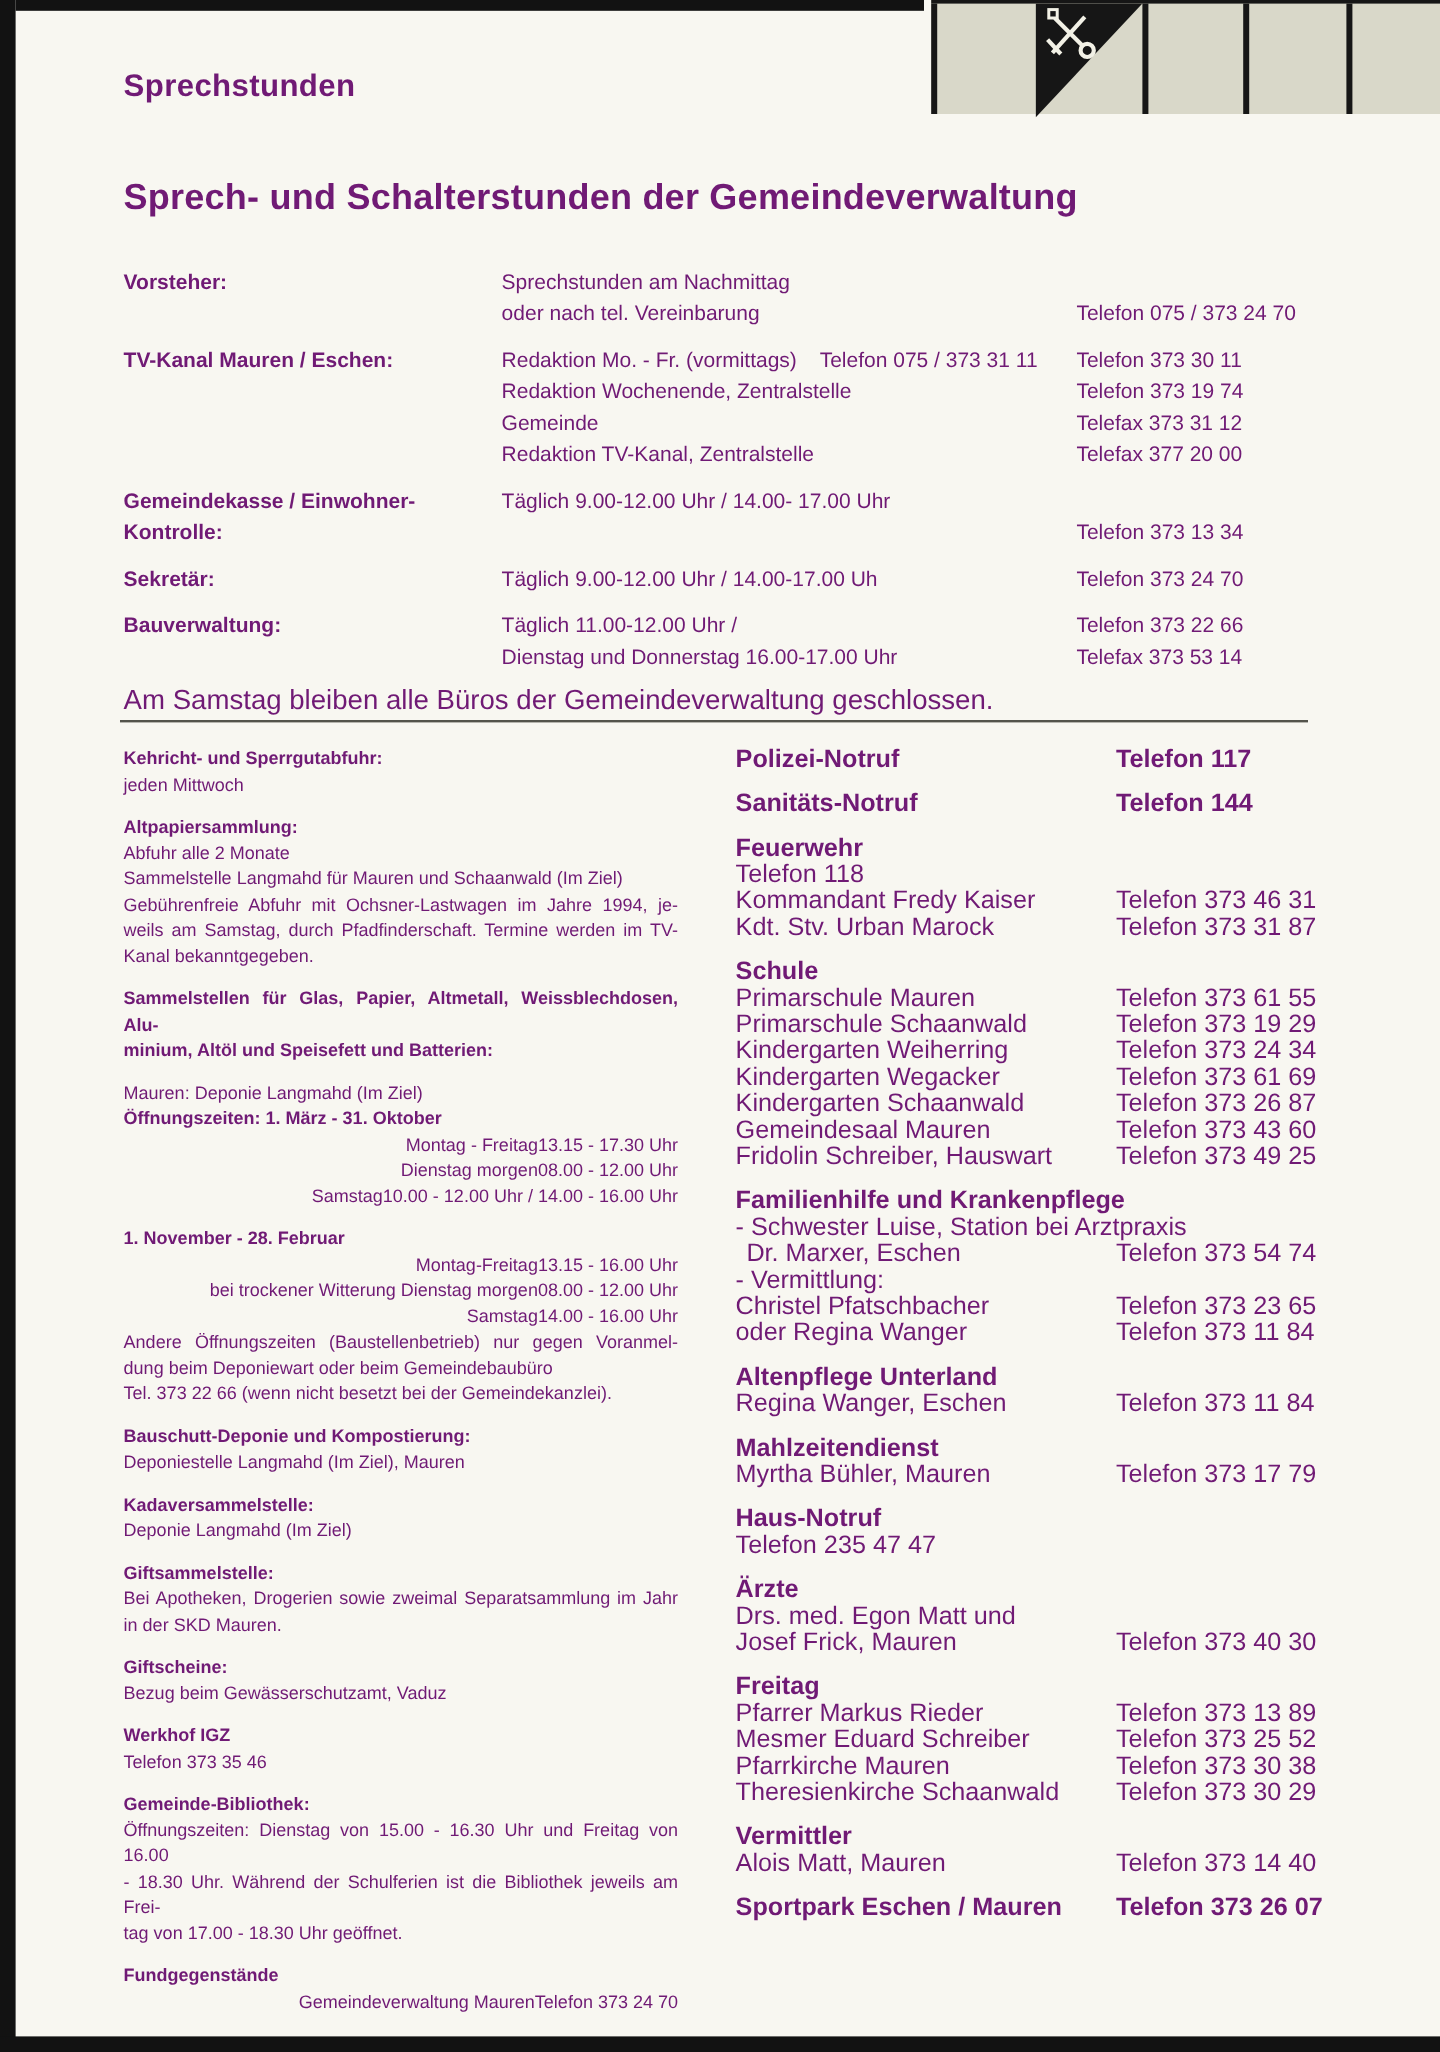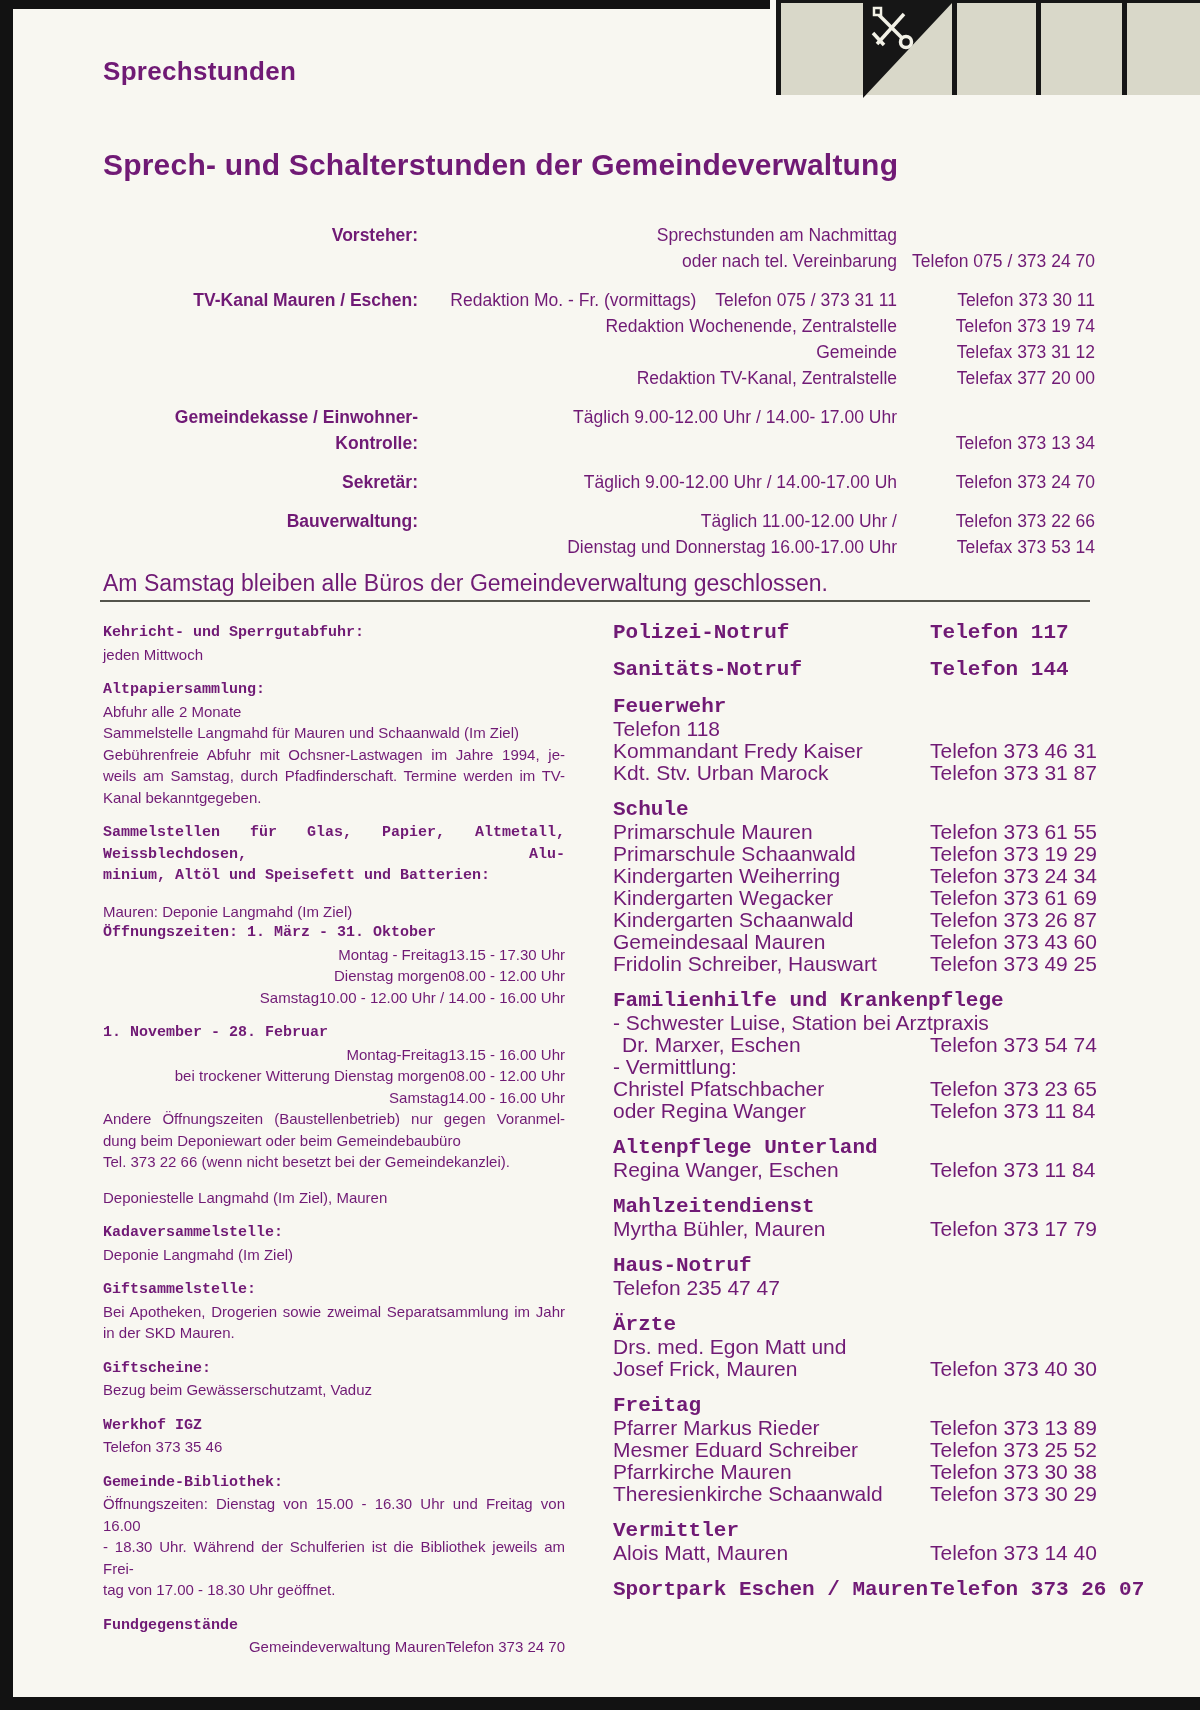--- a/index.html
+++ b/index.html
@@ -17,33 +17,33 @@
   
   .band { position:absolute; left:776px; top:0; width:424px; height:95px; background:#d9d8c9; border-top:3px solid #161616; }
   .band .vline { position:absolute; top:0; width:5px; height:100%; background:#161616; }
   .band .tri { position:absolute; left:87px; top:0; width:89px; height:95px; }
   
   .kicker { position:absolute; left:103px; top:56px; font-size:26px; font-weight:bold; letter-spacing:.3px; }
   .title  { position:absolute; left:103px; top:148px; font-size:30px; font-weight:bold; letter-spacing:.2px; }
   
   .office { position:absolute; left:103px; top:222px; width:992px; font-size:17.5px; }
   .office-row { display:grid; grid-template-columns:315px 479px 198px; margin-bottom:13px; }
-  .office .line { line-height:26px; min-height:26px; white-space:nowrap;text-align:right; }
+  .office .line { line-height:26px; min-height:26px; white-space:nowrap; }
   .office .label-cell .line { font-weight:bold; }
   .inline-phone { display:inline-block; margin-left:19px; }
   .note { position:absolute; left:103px; top:570px; font-size:23px; }
   .divider { position:absolute; left:100px; top:600px; width:990px; height:2px; background:#54544c; }
   
   .col-left  { position:absolute; left:103px; top:622px; width:462px; font-size:15px; }
   .col-right { position:absolute; left:613px; top:622px; width:477px; font-size:21px; }
   .section { margin-bottom:14px; }
   .col-right .section { margin-bottom:15px; }
   .col-left  .ln { line-height:21.5px; min-height:21.5px; }
   .col-right .ln { line-height:22px; min-height:22px; position:relative; }
-  .ln.bold { font-weight:bold;font-family:Liberation Mono, monospace; }
+  .ln.bold { font-weight:bold; }
   .ln.just { text-align:justify; text-align-last:justify; }
   .ln.pair { display:flex; justify-content:flex-end; }
   .ln .phone-cell { position:absolute; left:317px; top:0; white-space:nowrap; }
   .ln.indent { padding-left:9px; }
 </style>
 </head>
 <body>
 
 <div class="page">
 
@@ -191,20 +191,21 @@
         </div>
         <div class="ln pair">
           <span>Samstag</span>
           <span>14.00 - 16.00 Uhr</span>
         </div>
         <div class="ln just">Andere Öffnungszeiten (Baustellenbetrieb) nur gegen Voranmel-</div>
         <div class="ln">dung beim Deponiewart oder beim Gemeindebaubüro</div>
         <div class="ln">Tel. 373 22 66 (wenn nicht besetzt bei der Gemeindekanzlei).</div>
       </div>
       <div class="section">
+        <div class="ln bold">Bauschutt-Deponie und Kompostierung:</div>
         <div class="ln">Deponiestelle Langmahd (Im Ziel), Mauren</div>
       </div>
       <div class="section">
         <div class="ln bold">Kadaversammelstelle:</div>
         <div class="ln">Deponie Langmahd (Im Ziel)</div>
       </div>
       <div class="section">
         <div class="ln bold">Giftsammelstelle:</div>
         <div class="ln just">Bei Apotheken, Drogerien sowie zweimal Separatsammlung im Jahr</div>
         <div class="ln">in der SKD Mauren.</div>

